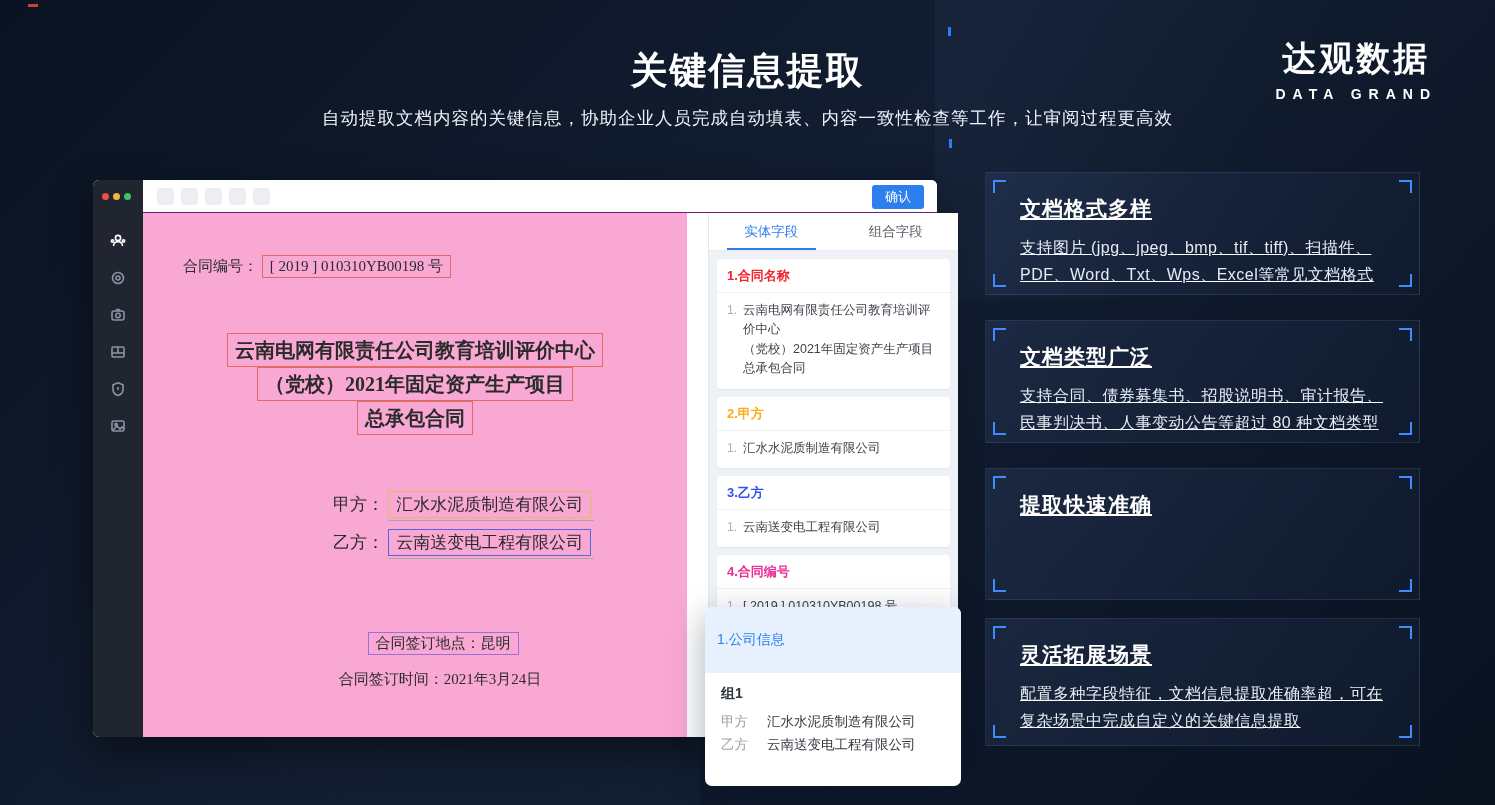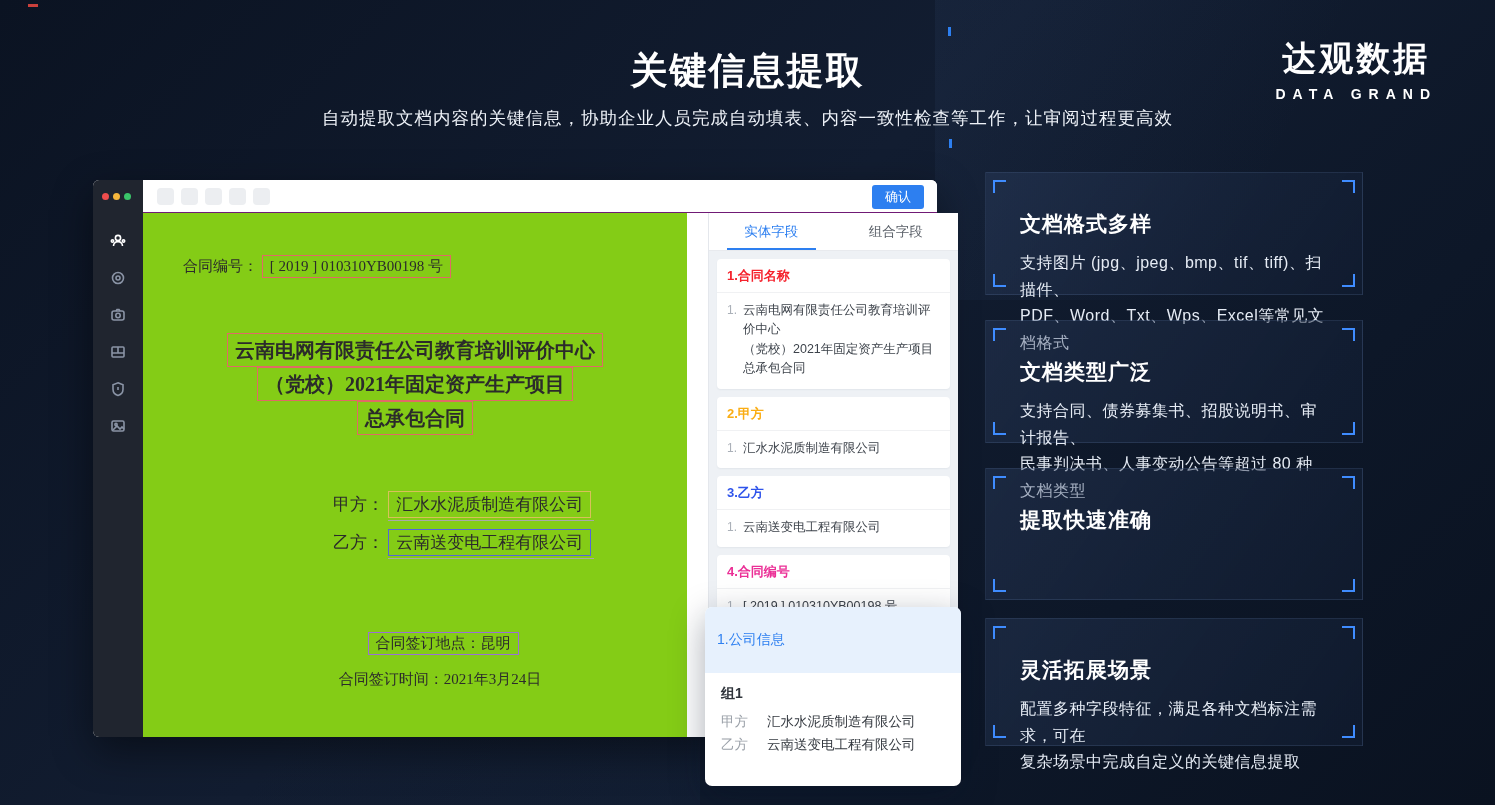--- a/index.html
+++ b/index.html
@@ -43,21 +43,21 @@
   .side-icon.active svg { stroke:#ffffff; }
 
   .win-titlebar { position:absolute; left:50px; right:0; top:0; height:33px; background:#fff;
     border-bottom:1px solid #701a75; border-radius:0 6px 0 0; }
   .tb-squares { position:absolute; left:14px; top:8px; display:flex; gap:7px; }
   .tb-sq { width:17px; height:17px; border-radius:4px; background:#eceef1; }
   .confirm-btn { position:absolute; right:13px; top:5px; background:#2d7ff0; color:#fff;
     font-size:13px; padding:3px 13px; border:none; border-radius:3px; cursor:pointer; }
 
   
-  .doc { position:absolute; left:50px; top:33px; width:544px; bottom:0; background:#84cc16;
+  .doc { position:absolute; left:50px; top:33px; width:544px; bottom:0; background:#f9a8d4;
     font-family:"Liberation Serif","DejaVu Serif",serif; color:#2b2b2b; overflow:hidden; }
   .doc-row { position:absolute; white-space:nowrap; }
   .hl-box { display:inline-block; padding:1px 7px; border:1px solid; }
   .hl-red { border-color:#e06a66; }
   .hl-yellow { border-color:#d8c05a; }
   .hl-blue { border-color:#5566d8; }
   .hl-purple { border-color:#9a6fd8; }
   .u-line { border-bottom:1px solid #a8a8a8; padding:0 3px 2px 0; display:inline-block; }
   .contract-row { left:40px; top:42px; font-size:15px; }
   .doc-titleblock { position:absolute; left:0; top:120px; width:100%; text-align:center;
@@ -88,23 +88,23 @@
   .popup { position:absolute; left:705px; top:607px; width:256px; background:#fff;
     border-radius:7px; box-shadow:0 10px 34px rgba(10,20,40,.35); color:#333; z-index:9; overflow:hidden; }
   .popup-head { background:#e7f1fd; color:#2d7ff0; font-size:14px; padding:24px 12px; }
   .popup-body { padding:12px 16px 32px 16px; }
   .popup-group { font-size:14px; font-weight:700; color:#2f343b; margin-bottom:10px; }
   .popup-row { display:flex; font-size:13.5px; margin-top:5px; }
   .popup-row .pl { color:#9aa0a8; width:46px; flex:none; }
   .popup-row .pv { color:#33383f; }
 
   
-  .feature-card { position:absolute; left:985px; width:378px;
+  .feature-card { position:absolute; left:985px; width:435px;
     background:linear-gradient(125deg,rgba(52,72,110,.32),rgba(18,30,52,.55));
-    border:1px solid rgba(120,150,200,.16); padding:37px 34px; }
+    border:1px solid rgba(120,150,200,.16); padding:22px 34px;text-decoration:underline; }
   .fc1 { top:172px; height:123px; } .fc2 { top:320px; height:123px; }
   .fc3 { top:468px; height:132px; } .fc4 { top:618px; height:128px; }
   .feat-title { font-size:21px; font-weight:600; letter-spacing:1px; margin-bottom:12px; color:#fff; }
   .feat-body { font-size:16px; line-height:1.66; color:#e6ecf5; white-space:pre-line; letter-spacing:.5px; }
   .corner { position:absolute; width:13px; height:13px; border:0 solid #3f8cff; }
   .c-tl { left:7px; top:7px; border-top-width:2.5px; border-left-width:2.5px; }
   .c-tr { right:7px; top:7px; border-top-width:2.5px; border-right-width:2.5px; }
   .c-bl { left:7px; bottom:7px; border-bottom-width:2.5px; border-left-width:2.5px; }
   .c-br { right:7px; bottom:7px; border-bottom-width:2.5px; border-right-width:2.5px; }
 </style>
@@ -296,16 +296,16 @@
       <span class="corner c-bl"></span>
       <span class="corner c-br"></span>
     <div class="feat-title">提取快速准确</div>
   </div>
   <div class="feature-card fc4">
     <span class="corner c-tl"></span>
       <span class="corner c-tr"></span>
       <span class="corner c-bl"></span>
       <span class="corner c-br"></span>
     <div class="feat-title">灵活拓展场景</div>
-    <div class="feat-body">配置多种字段特征，满足各种文档标注需求，可在
+    <div class="feat-body">配置多种字段特征，文档信息提取准确率超，可在
 复杂场景中完成自定义的关键信息提取</div>
   </div>
 </div>
 
 </body></html>

